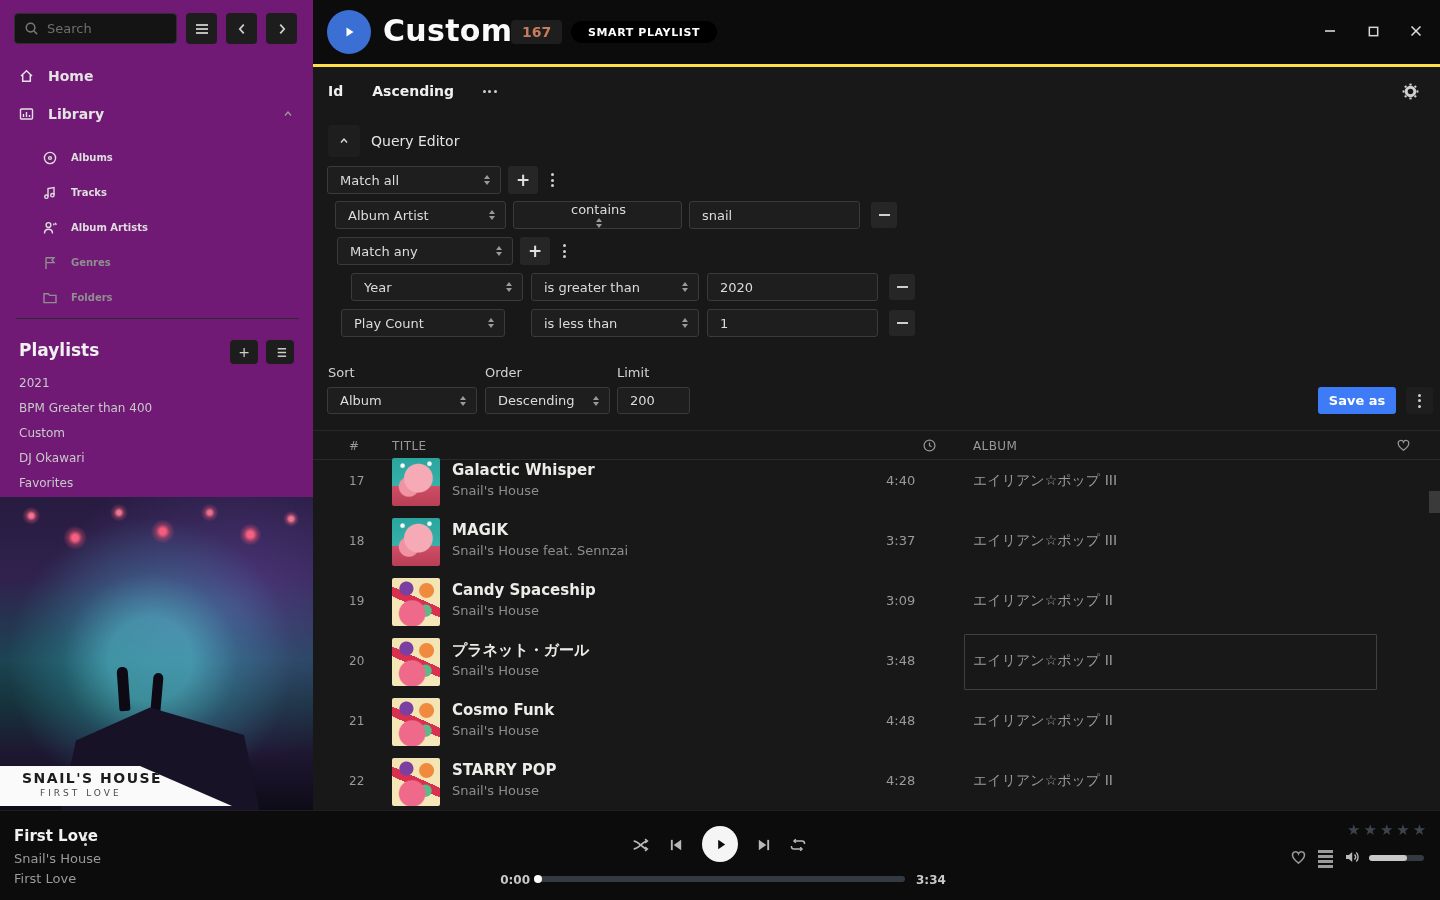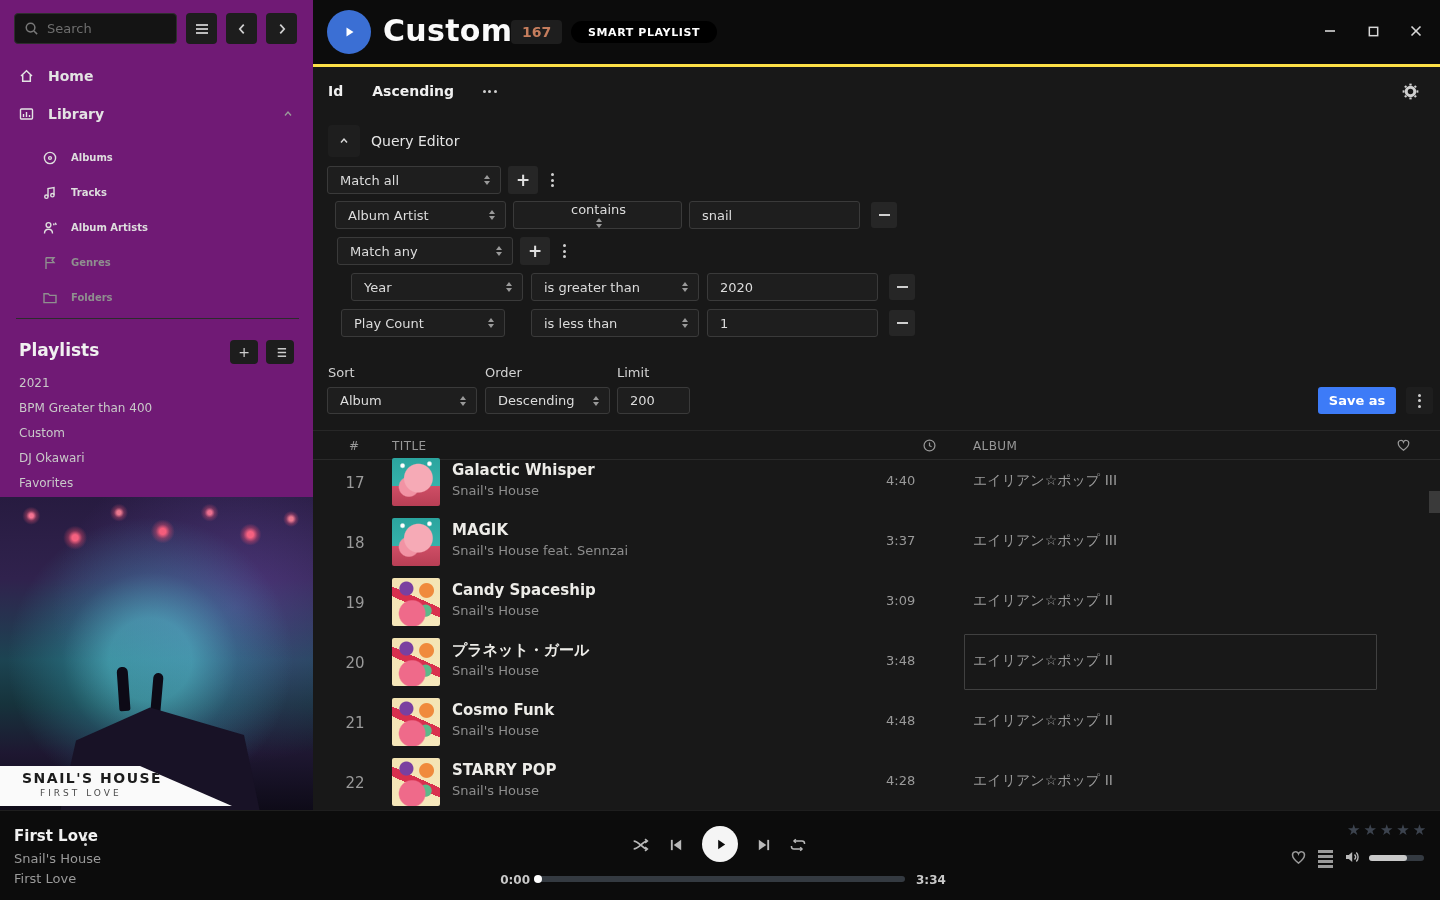--- a/index.html
+++ b/index.html
@@ -84,21 +84,21 @@
 
   .field-label { position:absolute; font-size:13px; color:#d2d2d2; }
   .save-btn { position:absolute; left:1005px; top:320px; width:78px; height:27px; background:#3d7bf7; color:#fff; border:none; border-radius:3px; font-size:13px; font-weight:bold; font-family:inherit; cursor:pointer; }
   .save-dots { position:absolute; left:1093px; top:320px; width:27px; height:27px; background:#1e1e1e; border-radius:3px; display:flex; align-items:center; justify-content:center; }
 
   
   .table-header { position:absolute; top:363px; left:0; right:0; height:30px; border-top:1px solid #272727; border-bottom:1px solid #2a2a2a; color:#989898; font-size:12px; letter-spacing:.4px; }
   .th { position:absolute; top:8px; }
   .rows { position:absolute; top:385px; left:0; right:0; bottom:0; overflow:hidden; }
   .trow { position:relative; height:60px; cursor:pointer; }
-  .t-num { position:absolute; left:28px; top:22px; width:28px; text-align:center; font-size:15px; color:#9a9a9a; }
+  .t-num { position:absolute; left:36px; top:22px; width:28px; font-size:12px; color:#9a9a9a; }
   .thumb { position:absolute; left:79px; top:6px; width:48px; height:48px; border-radius:2px; }
   .thumb.art-a { background:
       radial-gradient(circle at 22% 16%, #fff 0 1.5px, transparent 3px),
       radial-gradient(circle at 78% 12%, #fff 0 1.5px, transparent 3px),
       radial-gradient(circle at 55% 42%, #f6aab6 0 36%, transparent 39%),
       radial-gradient(circle at 35% 60%, #f293a4 0 22%, transparent 25%),
       linear-gradient(180deg,#2ba49e 0%,#35b2ab 58%,#cf4e66 58%,#b83f55 100%); }
   .thumb.art-b { background:
       radial-gradient(circle at 30% 22%, #7a3fa0 0 13%, transparent 15%),
       radial-gradient(circle at 72% 26%, #f08a3c 0 14%, transparent 16%),

